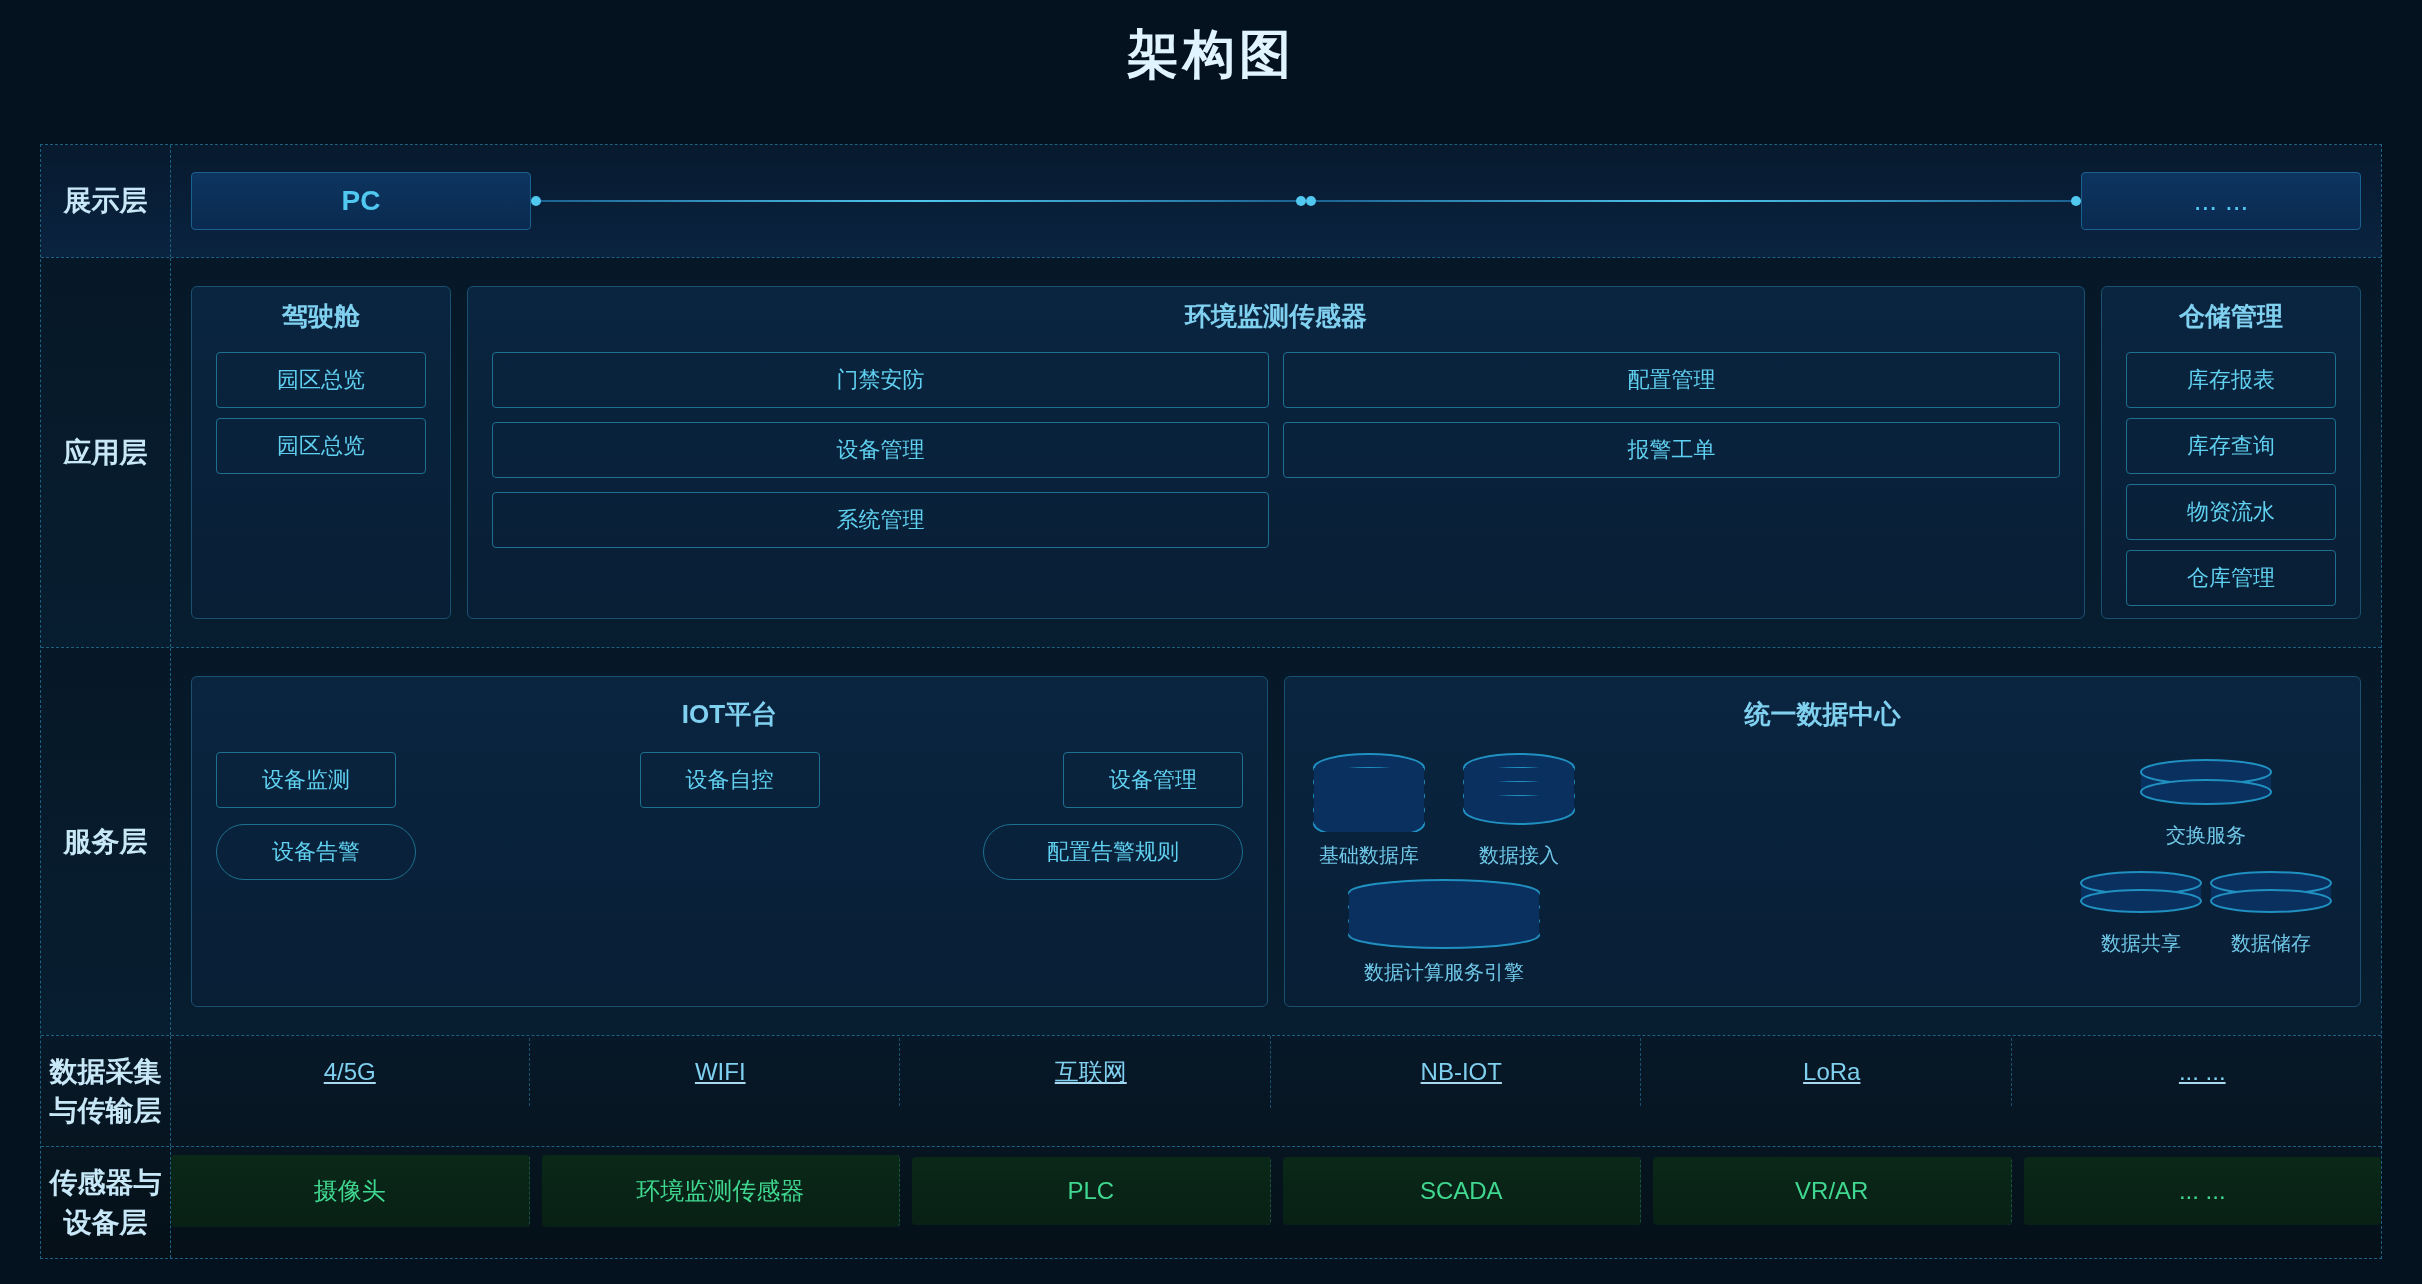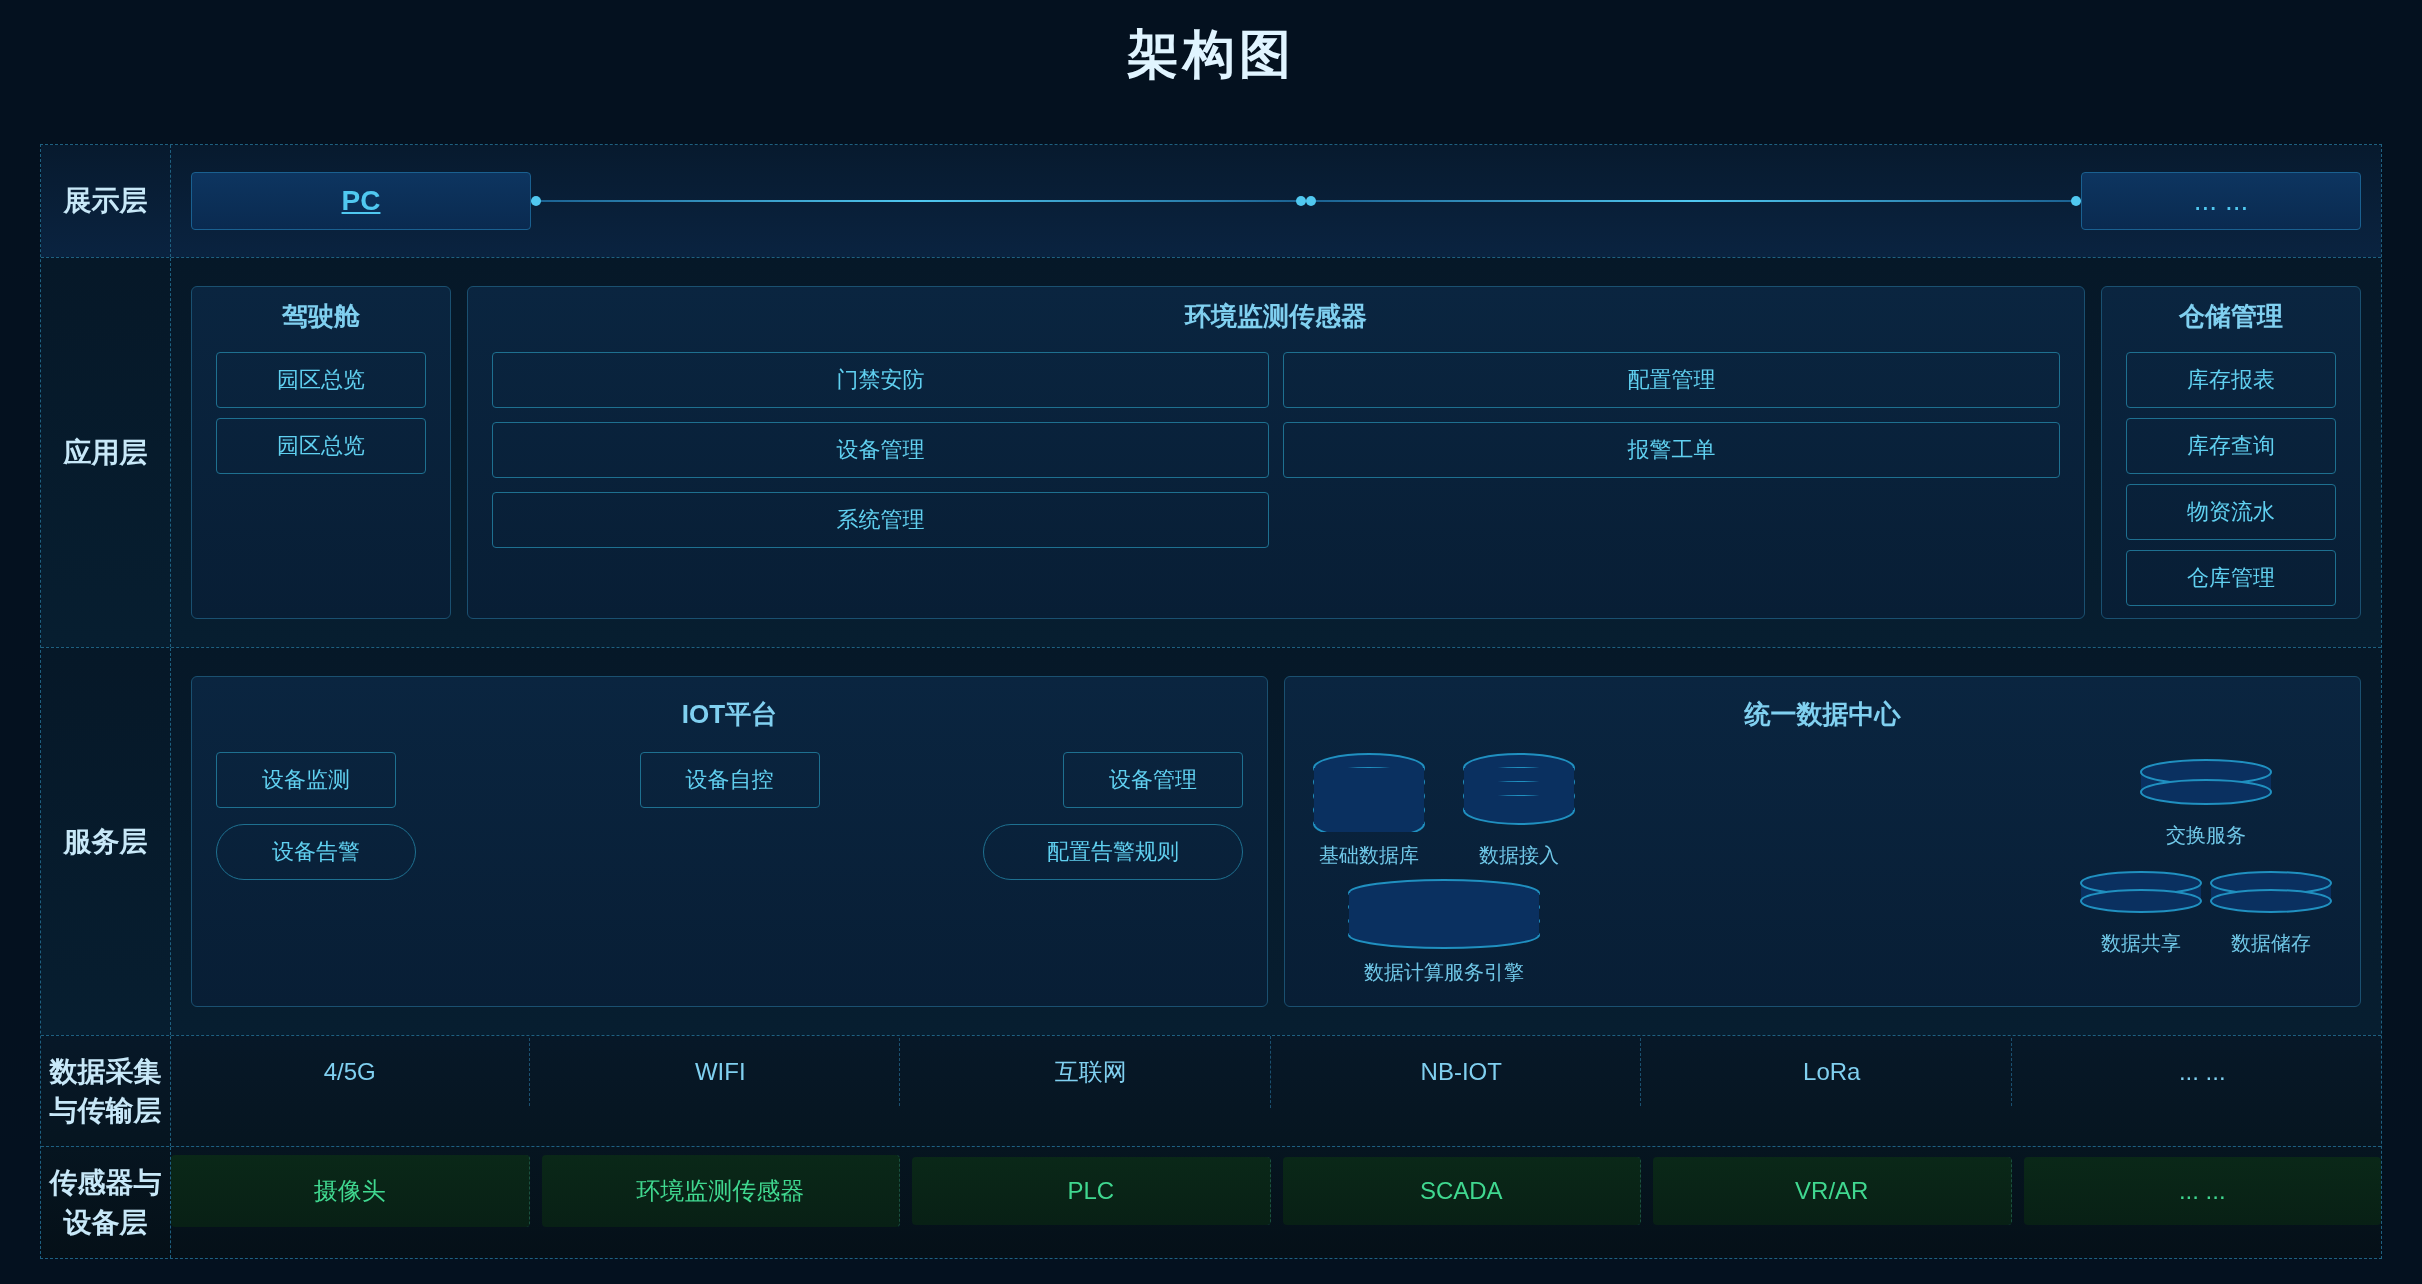--- a/index.html
+++ b/index.html
@@ -70,21 +70,20 @@
     .display-btn {
       background: linear-gradient(180deg, #0d3560 0%, #0a2a50 100%);
       border: 1.5px solid #1a6090;
       border-radius: 4px;
       color: #50c8f0;
       font-size: 28px;
       font-weight: bold;
       padding: 12px 60px;
       min-width: 340px;
       text-align: center;
-      text-decoration: underline;
     }
     .display-connector {
       flex: 1;
       height: 2px;
       background: linear-gradient(90deg, #1a6090 0%, #50c8f0 50%, #1a6090 100%);
       position: relative;
     }
     .display-connector::before, .display-connector::after {
       content: '';
       position: absolute;
@@ -214,20 +213,21 @@
 
     
     .data-layer {
       background: linear-gradient(180deg, #071828 0%, #061520 100%);
     }
     .data-content {
       display: flex;
       align-items: center;
       gap: 12px;
       flex: 1;
+      text-decoration: underline;
     }
     .data-cell {
       flex: 1;
       text-align: center;
       font-size: 24px;
       color: #80d0f0;
       padding: 20px 10px;
       border-right: 1px dashed #1a5070;
     }
     .data-cell:last-child { border-right: none; }

